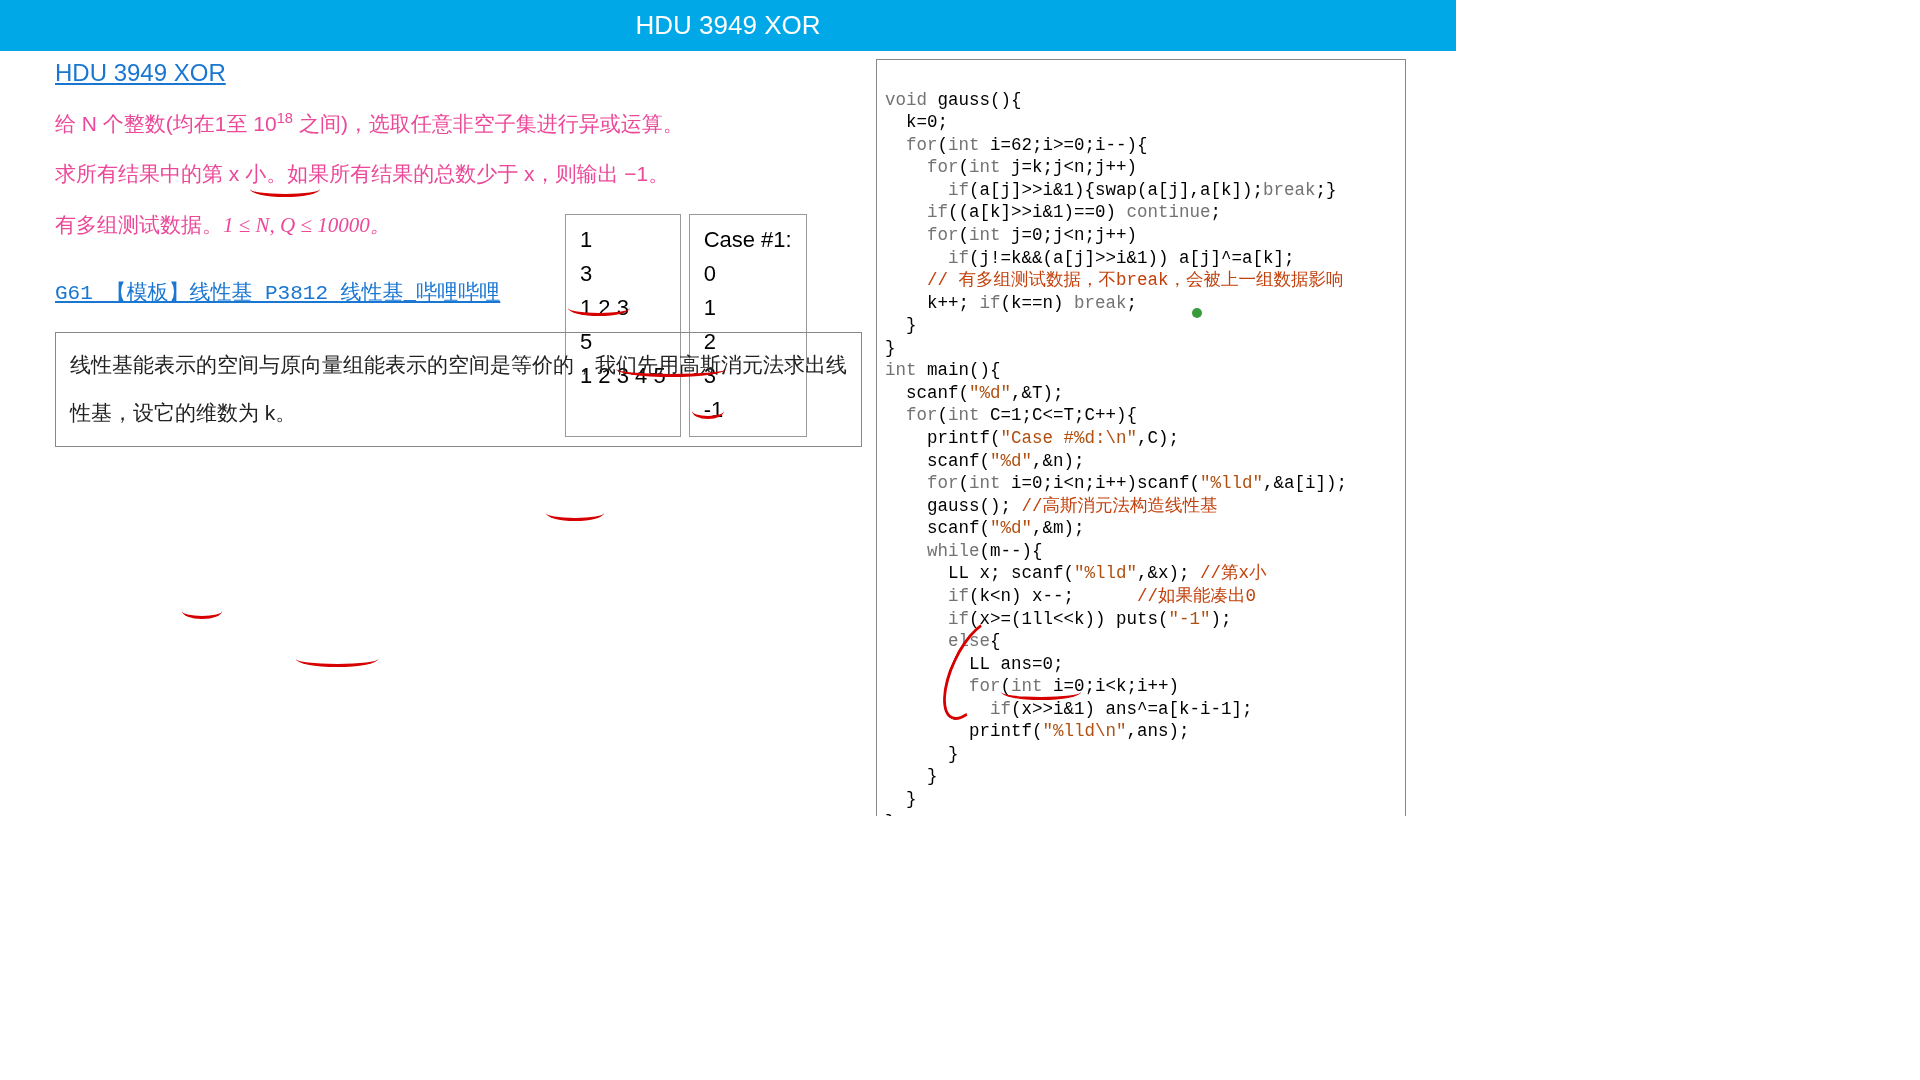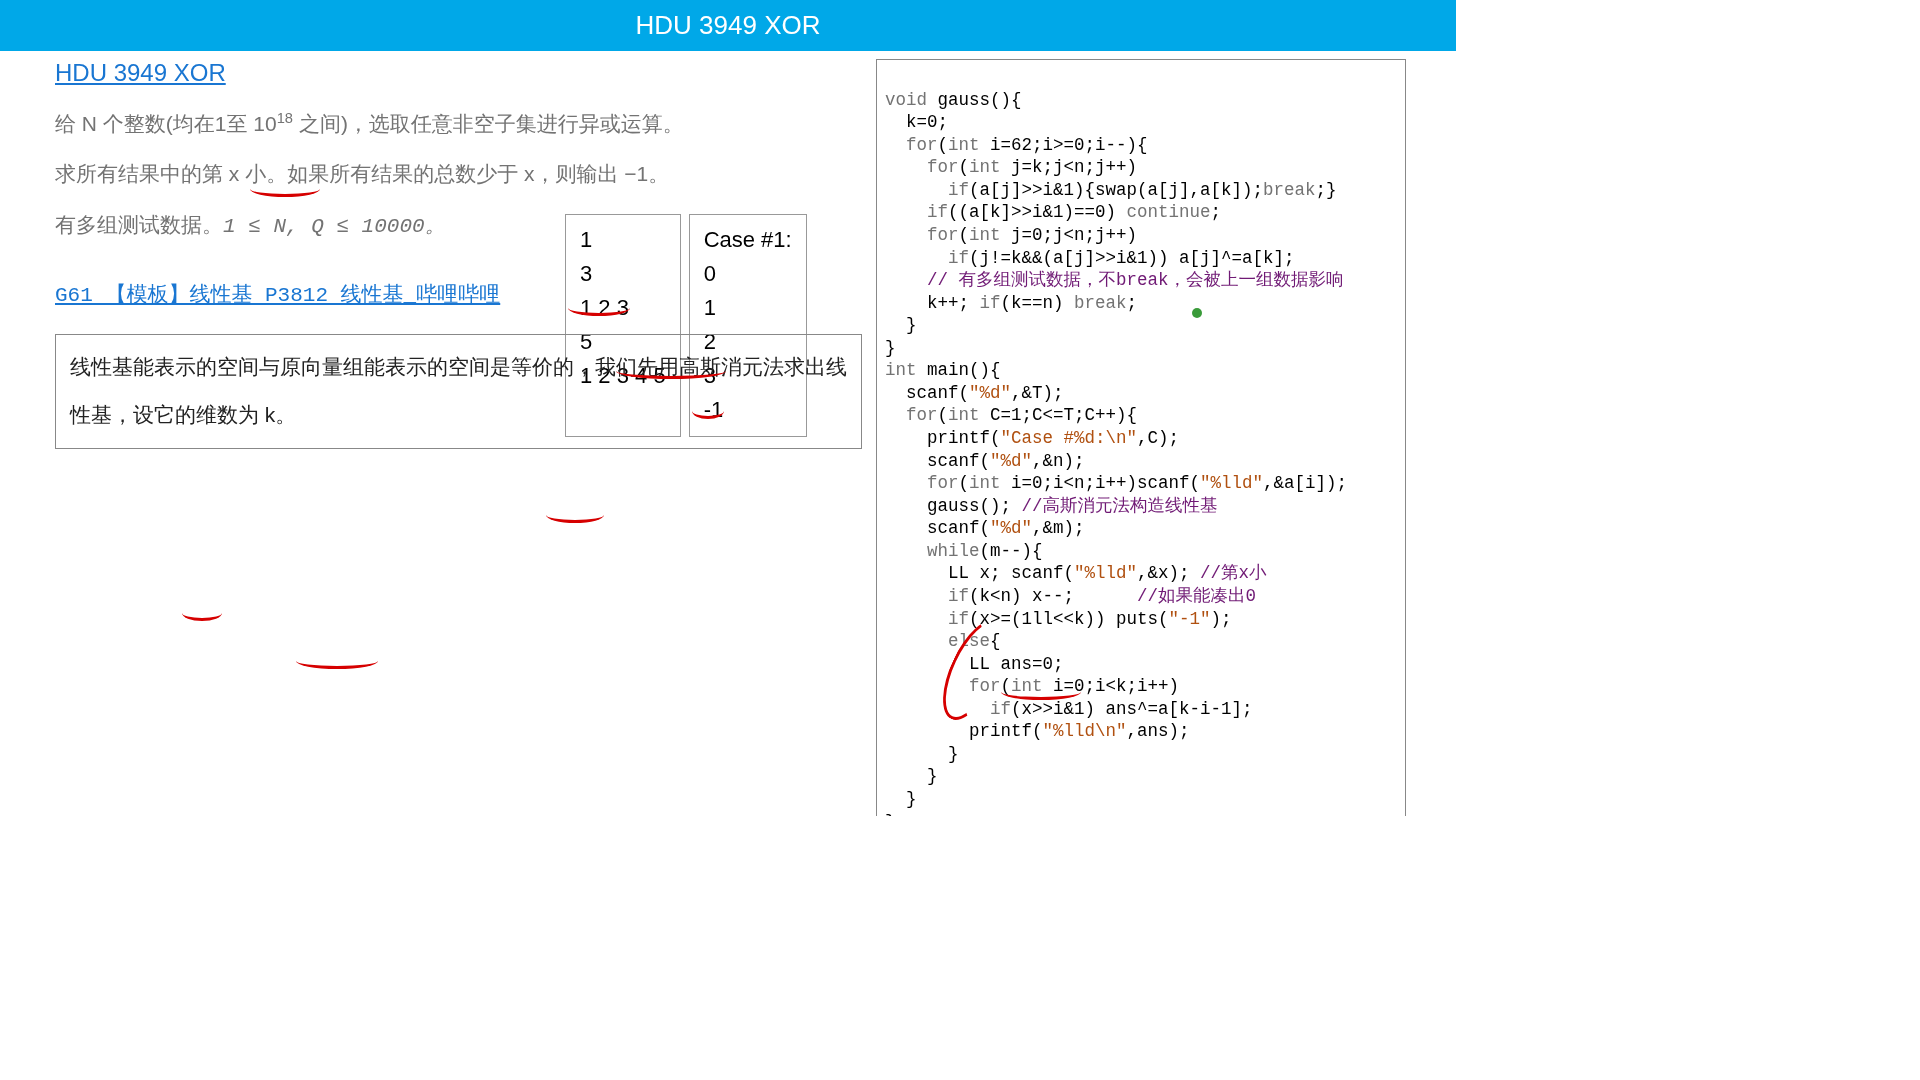--- a/index.html
+++ b/index.html
@@ -30,21 +30,21 @@
   .title-link {
     color: #1976d2;
     text-decoration: underline;
     font-size: 24px;
     display: inline-block;
     margin-bottom: 12px;
   }
   .problem-desc {
     font-size: 21px;
     line-height: 2.4;
-    color: #737373;
+    color: #ec4899;
     margin-bottom: 8px;
     position: relative;
   }
   .ref-link {
     color: #1976d2;
     text-decoration: underline;
     font-size: 21px;
     display: inline-block;
     margin-top: 20px;
     margin-bottom: 18px;
@@ -79,21 +79,21 @@
     padding: 6px 8px;
     font-family: Consolas, "Courier New", monospace;
     font-size: 17.5px;
     line-height: 1.29;
     white-space: pre;
     color: #000;
     width: 530px;
     position: relative;
   }
   .kw   { color: #737373; }
-  .cmt  { color: #701a75; }
+  .cmt  { color: #c2410c; }
   .str  { color: #b05010; }
   .sup { font-size: 0.7em; vertical-align: super; }
   
   .red-u {
     position: absolute;
     height: 8px;
     border-bottom: 3px solid #d60000;
     border-radius: 0 0 50% 50% / 0 0 100% 100%;
   }
   .red-arc {
@@ -119,21 +119,21 @@
 </div>
 
 <div class="content">
   <div class="left">
 
     <a class="title-link">HDU 3949 XOR</a>
 
     <div class="problem-desc">
       <span>给 N 个整数(均在1至 </span><span>10</span><span class="sup">18</span><span> 之间)，选取任意非空子集进行异或运算。</span><br>
       <span>求所有结果中的第 x 小。如果所有结果的总数少于 x，则输出 −1。</span><br>
-      <span>有多组测试数据。</span><span style="font-style:italic;font-family:Liberation Mono, monospace">1 ≤ N, Q ≤ 10000。</span>
+      <span>有多组测试数据。</span><span style="font-style:italic;font-family:Liberation Serif, serif">1 ≤ N, Q ≤ 10000。</span>
       <div class="red-u" style="left:195px;top:90px;width:70px"></div>
     </div>
 
     <a class="ref-link">G61 【模板】线性基 P3812 线性基_哔哩哔哩</a>
 
     <div class="io-container">
       <div class="io-box" style="position:relative">
         <span style="white-space:pre">1
 3
 1 2 3

